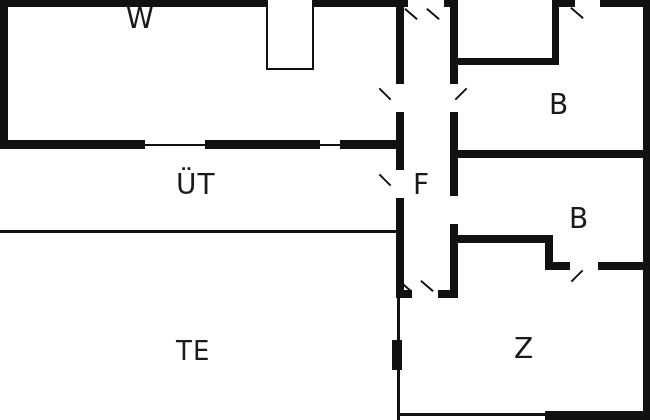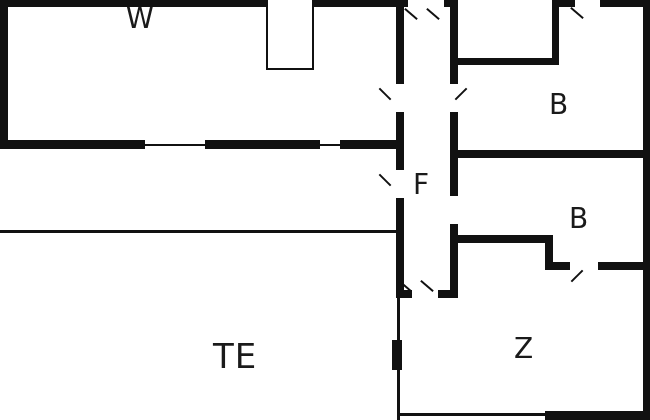--- a/index.html
+++ b/index.html
@@ -36,21 +36,21 @@
     z-index: 3;
   }
   .room-label {
     position: absolute;
     font-size: 28px;
     color: var(--label, #1a1a1a);
     letter-spacing: 1px;
     z-index: 4;
     user-select: none;
   }
-  .room-label.large { font-size: 34px; margin-left: 37px; }
+  .room-label.large { font-size: 26px; }
 </style>
 </head>
 <body>
 
 <div class="plan" style="--wall: #111111; --bg: #ffffff; --label: #1a1a1a;">
 
   <div class="wall" style="left:0;top:0;width:408px;height:7px;"></div>
   <div class="wall" style="left:444px;top:0;width:14px;height:7px;"></div>
   <div class="wall" style="left:559px;top:0;width:16px;height:7px;"></div>
   <div class="wall" style="left:600px;top:0;width:50px;height:7px;"></div>
@@ -98,19 +98,20 @@
   <div class="door-mark" style="left:432px;top:6px;transform:rotate(-50deg);"></div>
   <div class="door-mark" style="left:576px;top:5px;transform:rotate(-50deg);"></div>
   <div class="door-mark" style="left:384px;top:86px;transform:rotate(-45deg);"></div>
   <div class="door-mark" style="left:460px;top:86px;transform:rotate(45deg);"></div>
   <div class="door-mark" style="left:384px;top:172px;transform:rotate(-45deg);"></div>
   <div class="door-mark" style="left:404px;top:278px;transform:rotate(-50deg);"></div>
   <div class="door-mark" style="left:426px;top:278px;transform:rotate(-50deg);"></div>
   <div class="door-mark" style="left:576px;top:268px;transform:rotate(45deg);"></div>
 
   <span class="room-label" style="left:126px;top:2px;">W</span>
+  <span class="room-label" style="left:176px;top:168px;">ÜT</span>
   <span class="room-label large" style="left:176px;top:336px;">TE</span>
   <span class="room-label" style="left:413px;top:168px;">F</span>
   <span class="room-label" style="left:549px;top:88px;">B</span>
   <span class="room-label" style="left:569px;top:202px;">B</span>
   <span class="room-label" style="left:514px;top:332px;">Z</span>
 
 </div>
 
 </body></html>

